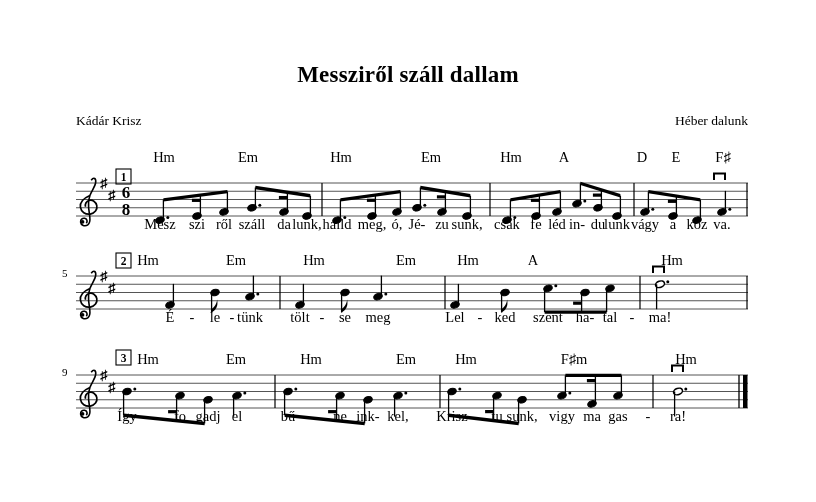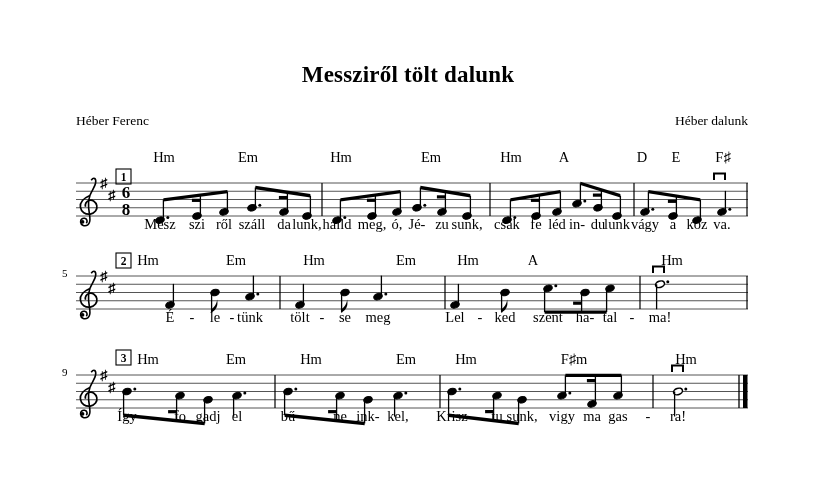--- a/index.html
+++ b/index.html
@@ -9,22 +9,22 @@
          font-size:23px;font-weight:bold;letter-spacing:.2px;}
   .author{position:absolute;top:113px;font-size:13.5px;}
   .author-left{left:76px;}
   .author-right{right:68px;}
   svg text{font-family:"Liberation Serif", serif;}
 </style>
 </head>
 <body>
 
 <div class="page">
-  <div class="title">Messziről tölt dalunk</div>
-  <div class="author author-left">Héber Ferenc</div>
+  <div class="title">Messziről száll dallam</div>
+  <div class="author author-left">Kádár Krisz</div>
   <div class="author author-right">Héber dalunk</div>
   <svg id="score-svg" width="816" height="502" viewBox="0 0 816 502" style="position:absolute;left:0;top:0;">
       <g>
         <line x1="76" y1="183" x2="748" y2="183" stroke="#555" stroke-width="1"></line>
         <line x1="76" y1="191.25" x2="748" y2="191.25" stroke="#555" stroke-width="1"></line>
         <line x1="76" y1="199.5" x2="748" y2="199.5" stroke="#555" stroke-width="1"></line>
         <line x1="76" y1="207.75" x2="748" y2="207.75" stroke="#555" stroke-width="1"></line>
         <line x1="76" y1="216" x2="748" y2="216" stroke="#555" stroke-width="1"></line>
         <g transform="translate(78,174)">
           <path d="M13.2 6.2 C15.8 2.6 18.4 4.4 17.6 9 C16.9 13 13.8 16.6 11.9 21.5 C10.4 25.4 10 29 10.6 33.6 L11.8 42.9 C12.2 46.6 12 49.3 9.8 50.8 C6.9 52.8 2.9 51.3 2.6 48.1 C2.4 45.6 4.3 43.9 6.6 44.3 C9 44.8 9.9 47.5 8.3 49.1" fill="none" stroke="#000" stroke-width="1.6"></path>

